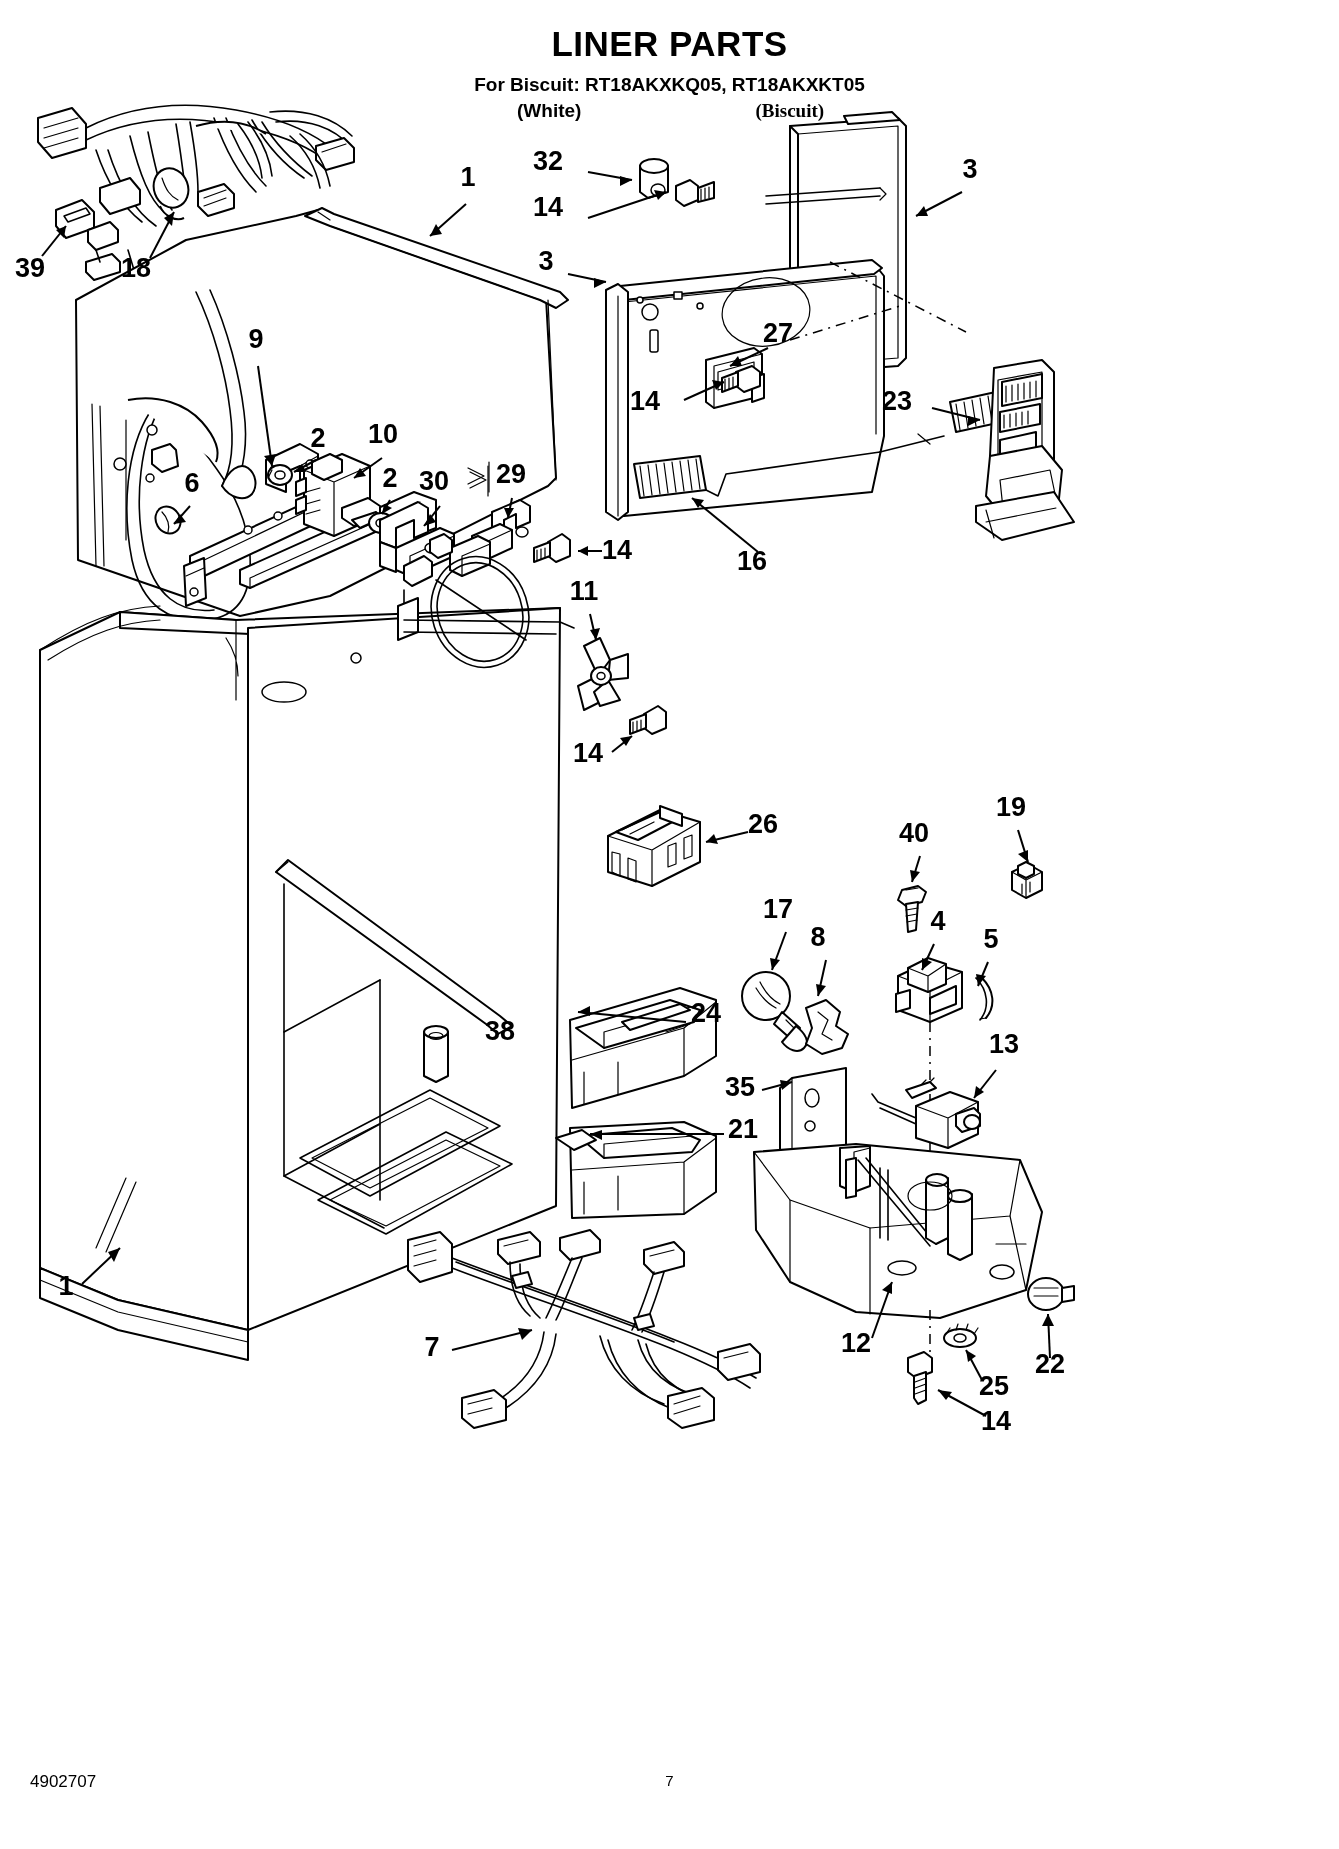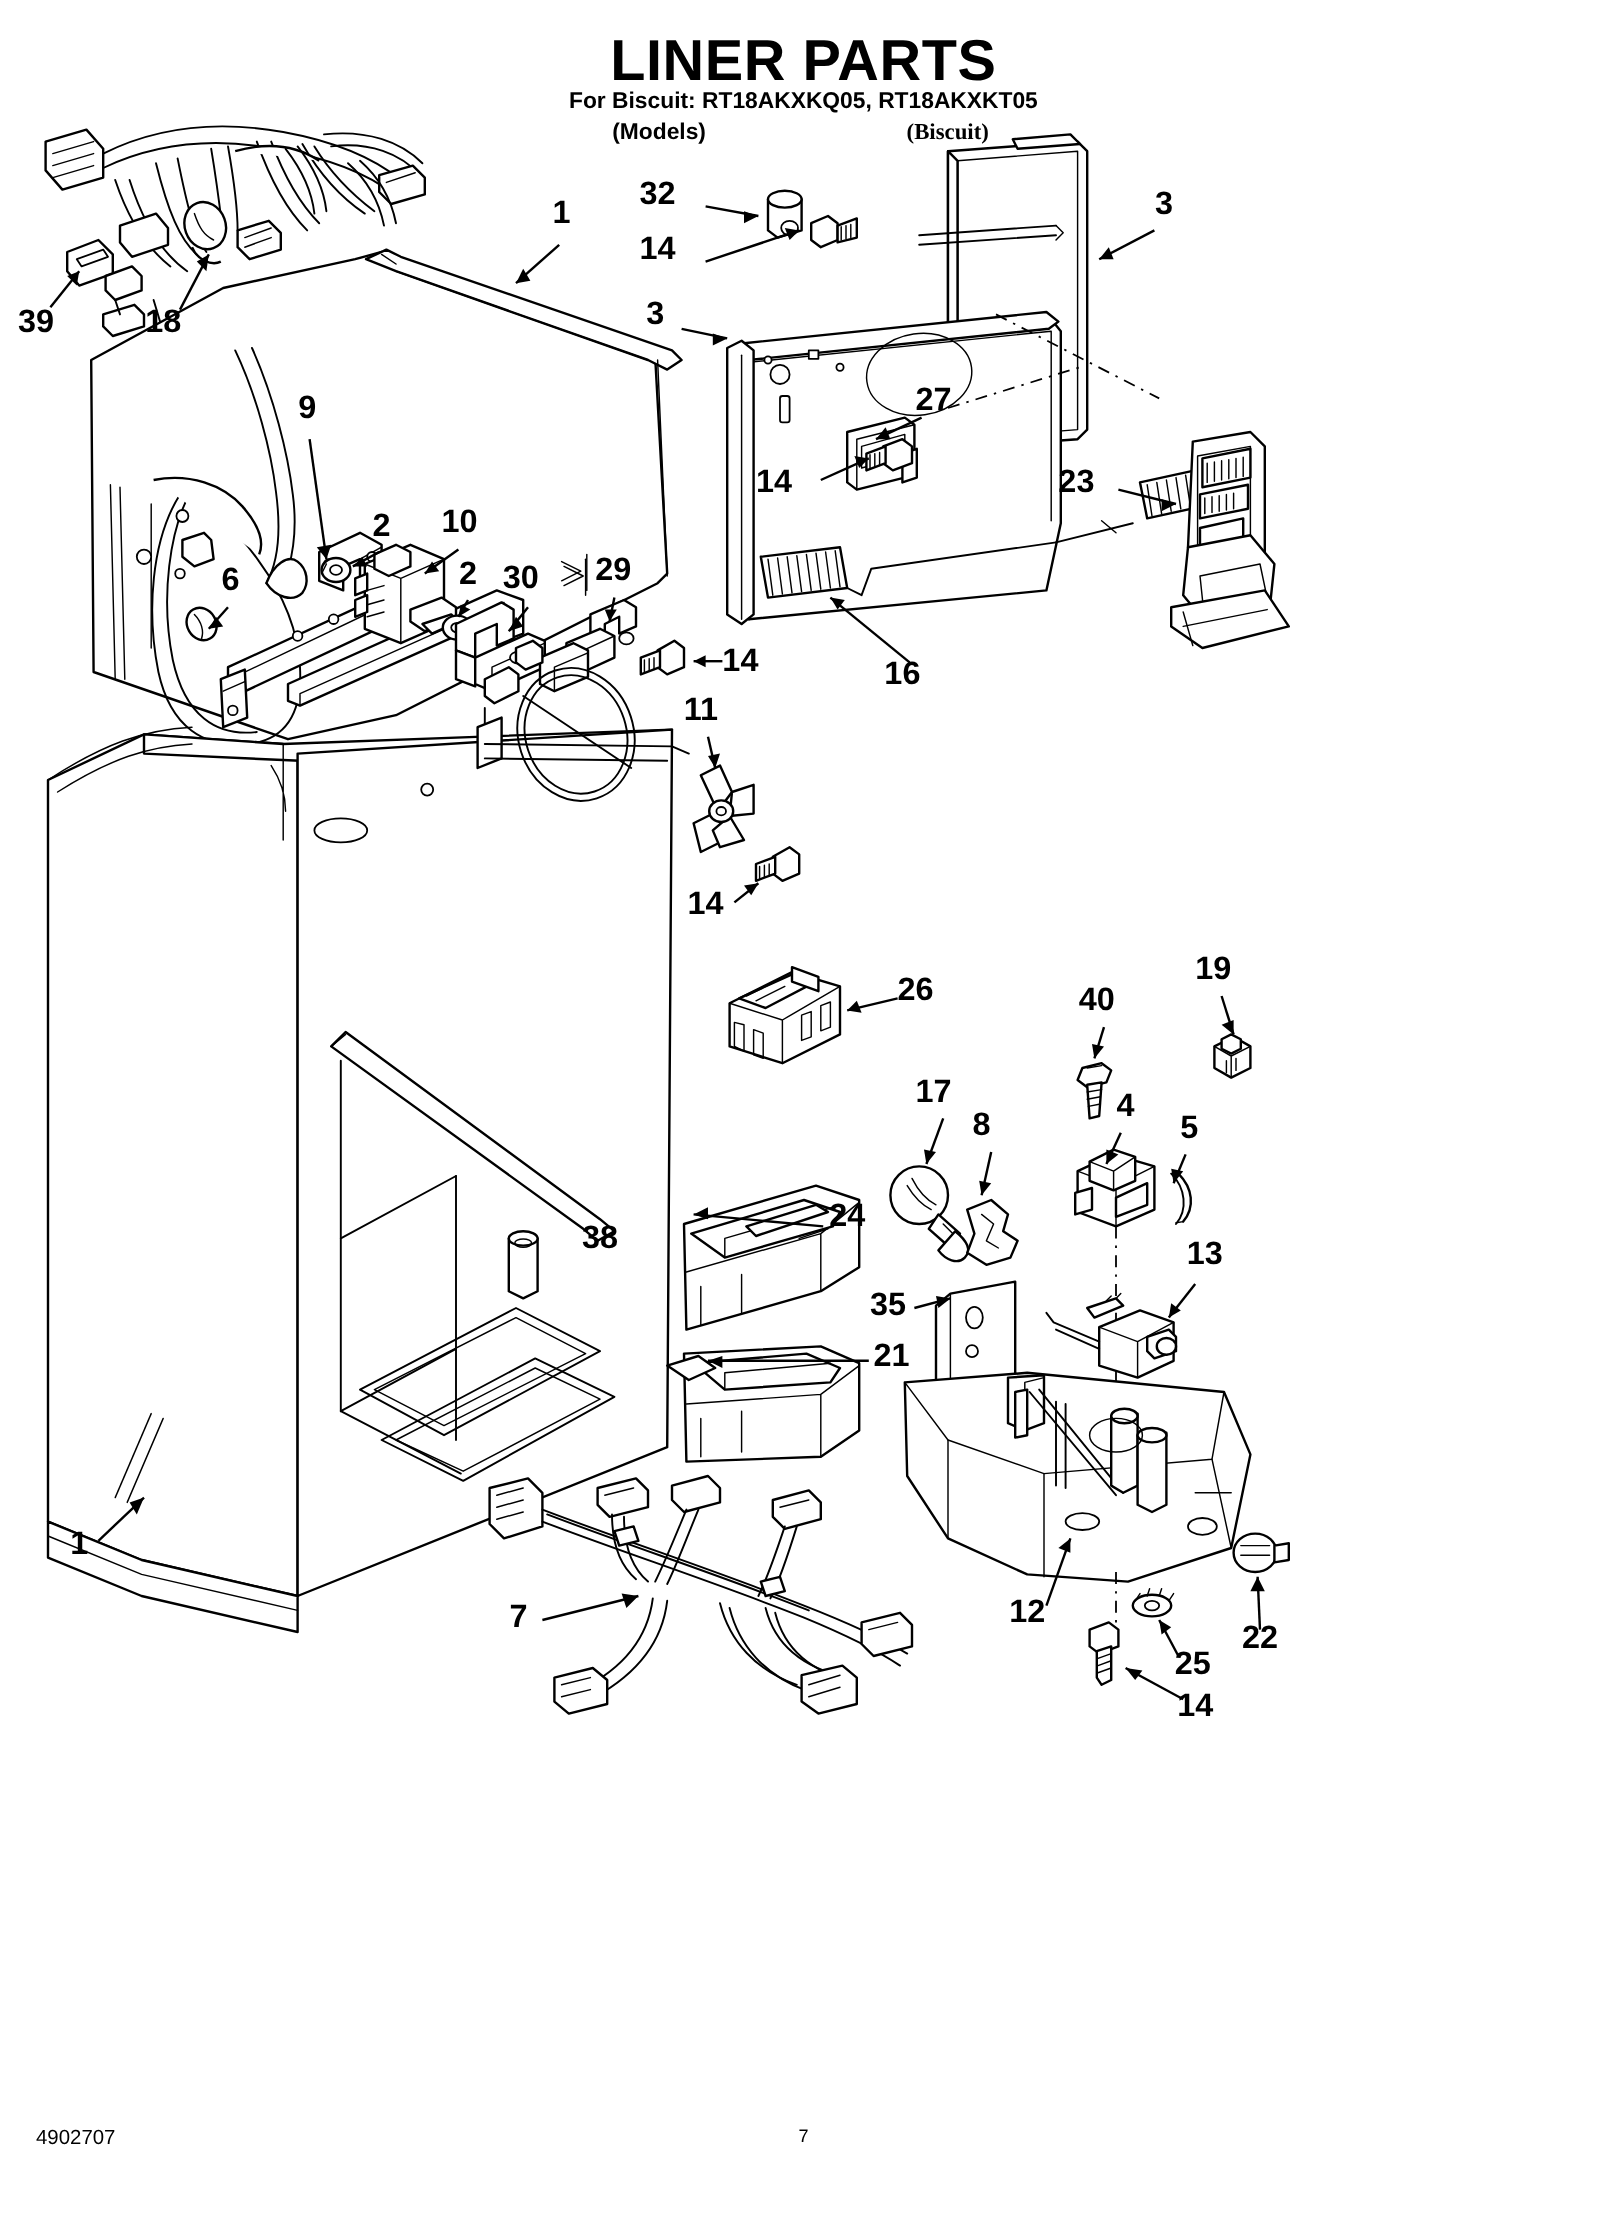--- a/index.html
+++ b/index.html
@@ -1,20 +1,20 @@
 <!DOCTYPE html>
 <html><head>
 <meta charset="utf-8">
 <style>
   html,body{margin:0;padding:0;background:#ffffff;}
   body{width:1339px;height:1849px;position:relative;
        font-family:"Liberation Sans", sans-serif;color:#000;}
   .page{position:absolute;inset:0;width:1339px;height:1849px;background:#fff;}
   .title{position:absolute;top:24px;left:0;width:1339px;text-align:center;
-         font-size:48px;font-weight:bold;letter-spacing:0.5px;}
+         font-size:35px;font-weight:bold;letter-spacing:0.5px;}
   .subtitle{position:absolute;top:74px;left:0;width:1339px;text-align:center;
             font-size:19px;font-weight:bold;}
   .colorrow{position:absolute;top:100px;left:0;width:1339px;text-align:center;
             font-size:19px;font-weight:bold;}
   .colorrow .c1{display:inline-block;width:170px;text-align:center;}
   .colorrow .gap{display:inline-block;width:60px;}
   .colorrow .c2{display:inline-block;width:170px;text-align:center;font-family:Liberation Serif, serif;}
   .footer-left{position:absolute;left:30px;top:1772px;font-size:17px;}
   .footer-center{position:absolute;left:0;top:1772px;width:1339px;
                  text-align:center;font-size:15px;}
@@ -30,21 +30,21 @@
   .lead{fill:none;stroke:#000;stroke-width:2;}
 </style>
 </head>
 <body>
 
 <div class="page">
 
   <div class="title">LINER PARTS</div>
   <div class="subtitle">For Biscuit: RT18AKXKQ05, RT18AKXKT05</div>
   <div class="colorrow">
-    <span class="c1">(Models)</span>
+    <span class="c1">(White)</span>
     <span class="gap"></span>
     <span class="c2">(Biscuit)</span>
   </div>
 
   <svg class="art" viewBox="0 0 1339 1849">
 
     <g>
 
       <path class="wh" d="M38 118 L72 108 L86 124 L86 148 L52 158 L38 142 Z"></path>
       <path class="lnT" d="M44 128 L78 118 M44 138 L78 128 M44 148 L78 138"></path>

